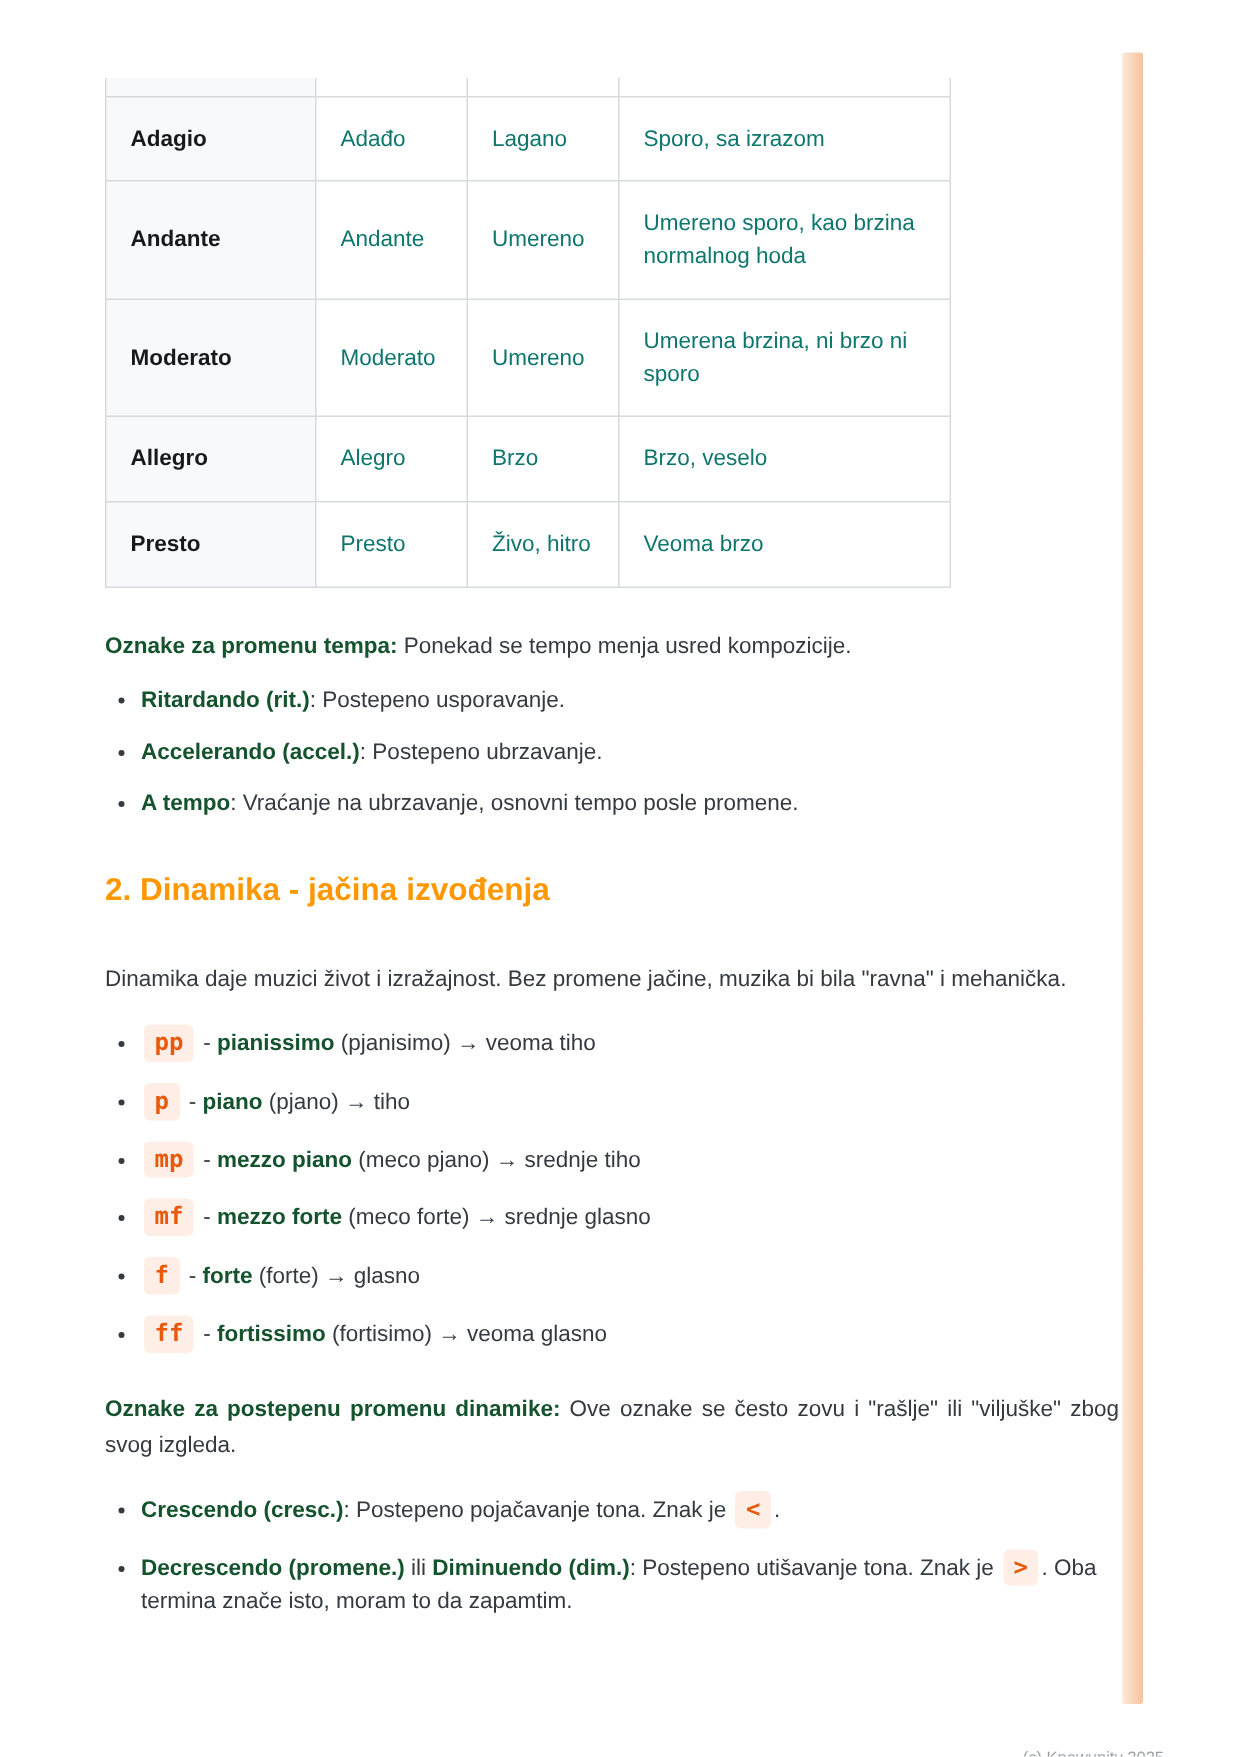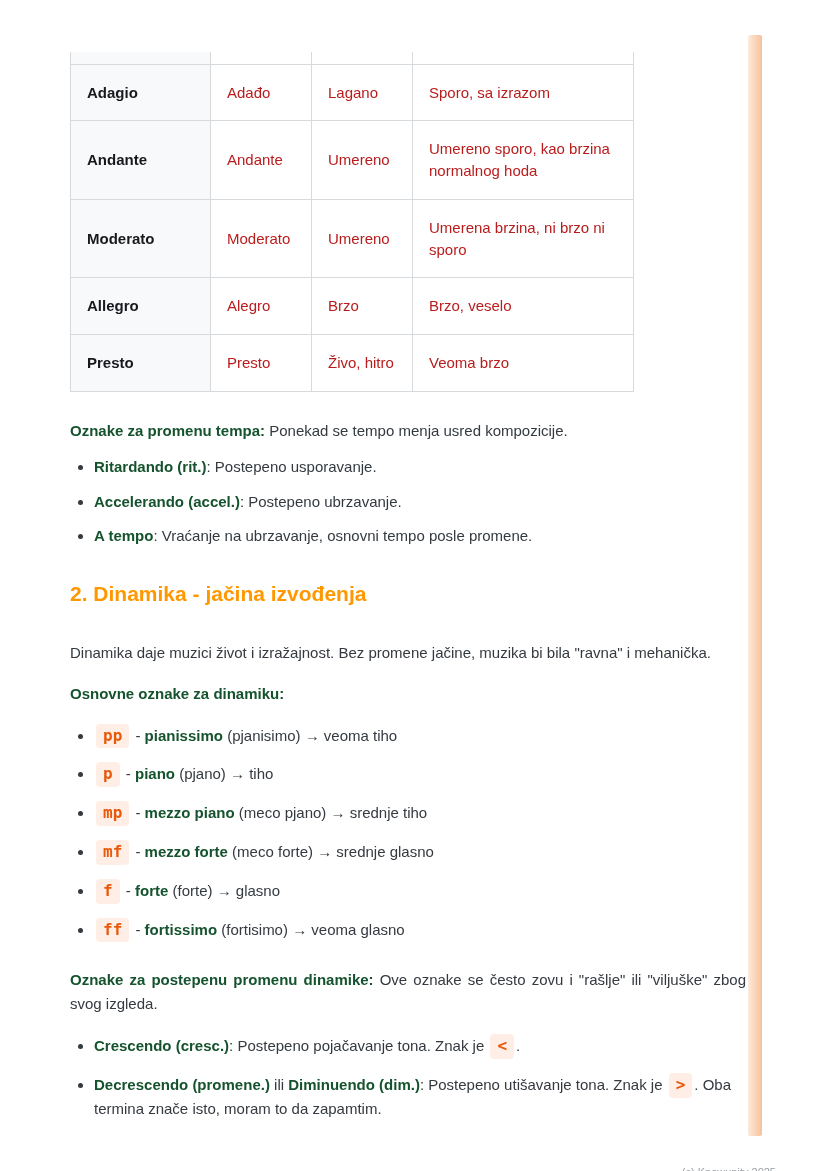--- a/index.html
+++ b/index.html
@@ -23,21 +23,21 @@
   }
   strong { color: #14532d; font-weight: 700; }
 
   
   table.tempo { border-collapse: collapse; width: 563px; table-layout: fixed; }
   .tempo td {
     border: 1px solid #d7dadd;
     padding: 17px 16px;
     vertical-align: middle;
     line-height: 1.45;
-    color: #b91c1c;
+    color: #0f766e;
     background: #ffffff;
   }
   .tempo td.term { background: #f8f9fa; font-weight: 700; color: #17191c; }
   .tempo tr.cutoff td { border-top: none; padding: 0; height: 12px; }
 
   
   p.lead { margin: 28px 0 14px; line-height: 1.5; }
   ul { margin: 0 0 26px; padding-left: 24px; list-style: disc; }
   li { margin-bottom: 12px; line-height: 1.5; }
   h2.section-heading {
@@ -145,21 +145,20 @@
   <ul>
     <li><strong>Ritardando (rit.)</strong><span>: Postepeno usporavanje.</span></li>
     <li><strong>Accelerando (accel.)</strong><span>: Postepeno ubrzavanje.</span></li>
     <li><strong>A tempo</strong><span>: Vraćanje na ubrzavanje, osnovni tempo posle promene.</span></li>
   </ul>
 
   <h2 class="section-heading">2. Dinamika - jačina izvođenja</h2>
 
   <p class="justify">Dinamika daje muzici život i izražajnost. Bez promene jačine, muzika bi bila "ravna" i mehanička.</p>
 
-  <p class="bold-label"><strong>Osnovne oznake za dinamiku:</strong></p>
 
   <ul class="marks">
     <li><code class="code-badge">pp</code><span class="dash"> - </span><strong>pianissimo</strong><span> (pjanisimo) → veoma tiho</span></li>
     <li><code class="code-badge">p</code><span class="dash"> - </span><strong>piano</strong><span> (pjano) → tiho</span></li>
     <li><code class="code-badge">mp</code><span class="dash"> - </span><strong>mezzo piano</strong><span> (meco pjano) → srednje tiho</span></li>
     <li><code class="code-badge">mf</code><span class="dash"> - </span><strong>mezzo forte</strong><span> (meco forte) → srednje glasno</span></li>
     <li><code class="code-badge">f</code><span class="dash"> - </span><strong>forte</strong><span> (forte) → glasno</span></li>
     <li><code class="code-badge">ff</code><span class="dash"> - </span><strong>fortissimo</strong><span> (fortisimo) → veoma glasno</span></li>
   </ul>
 

